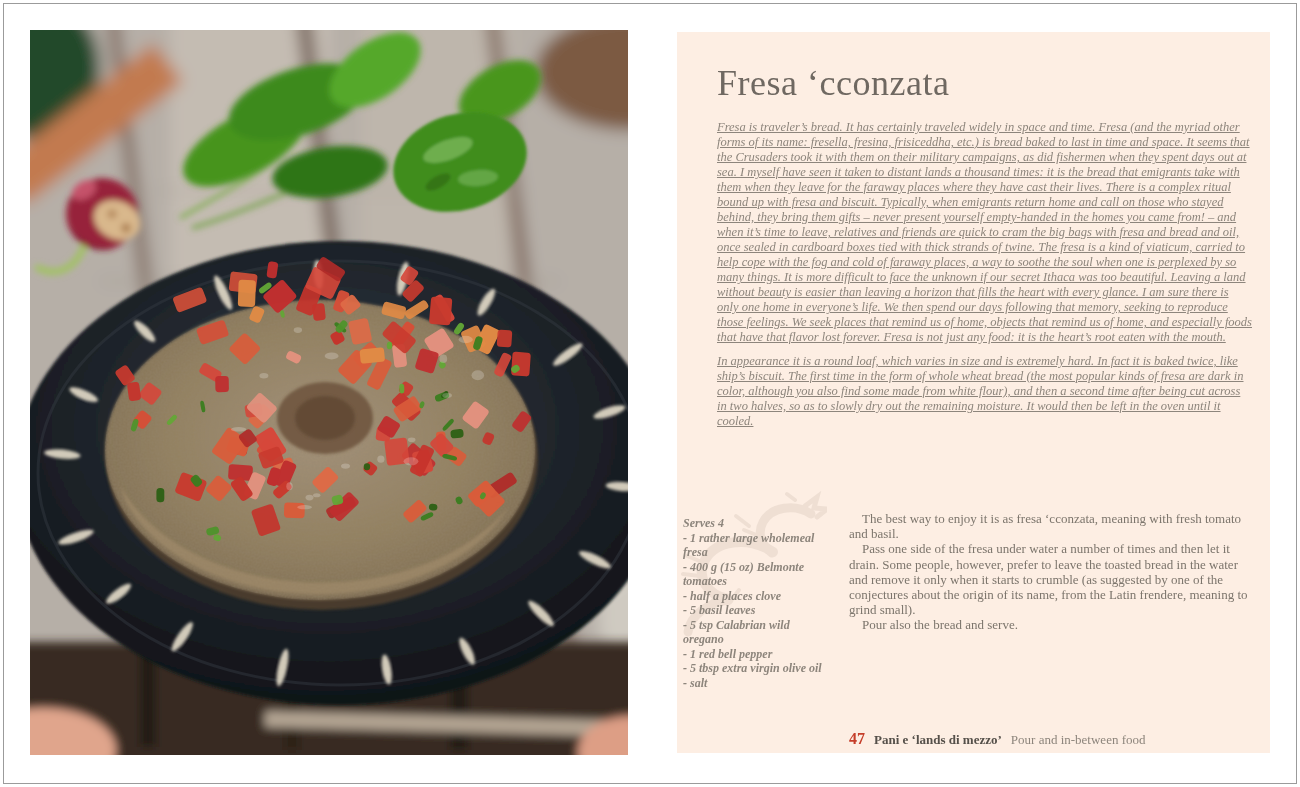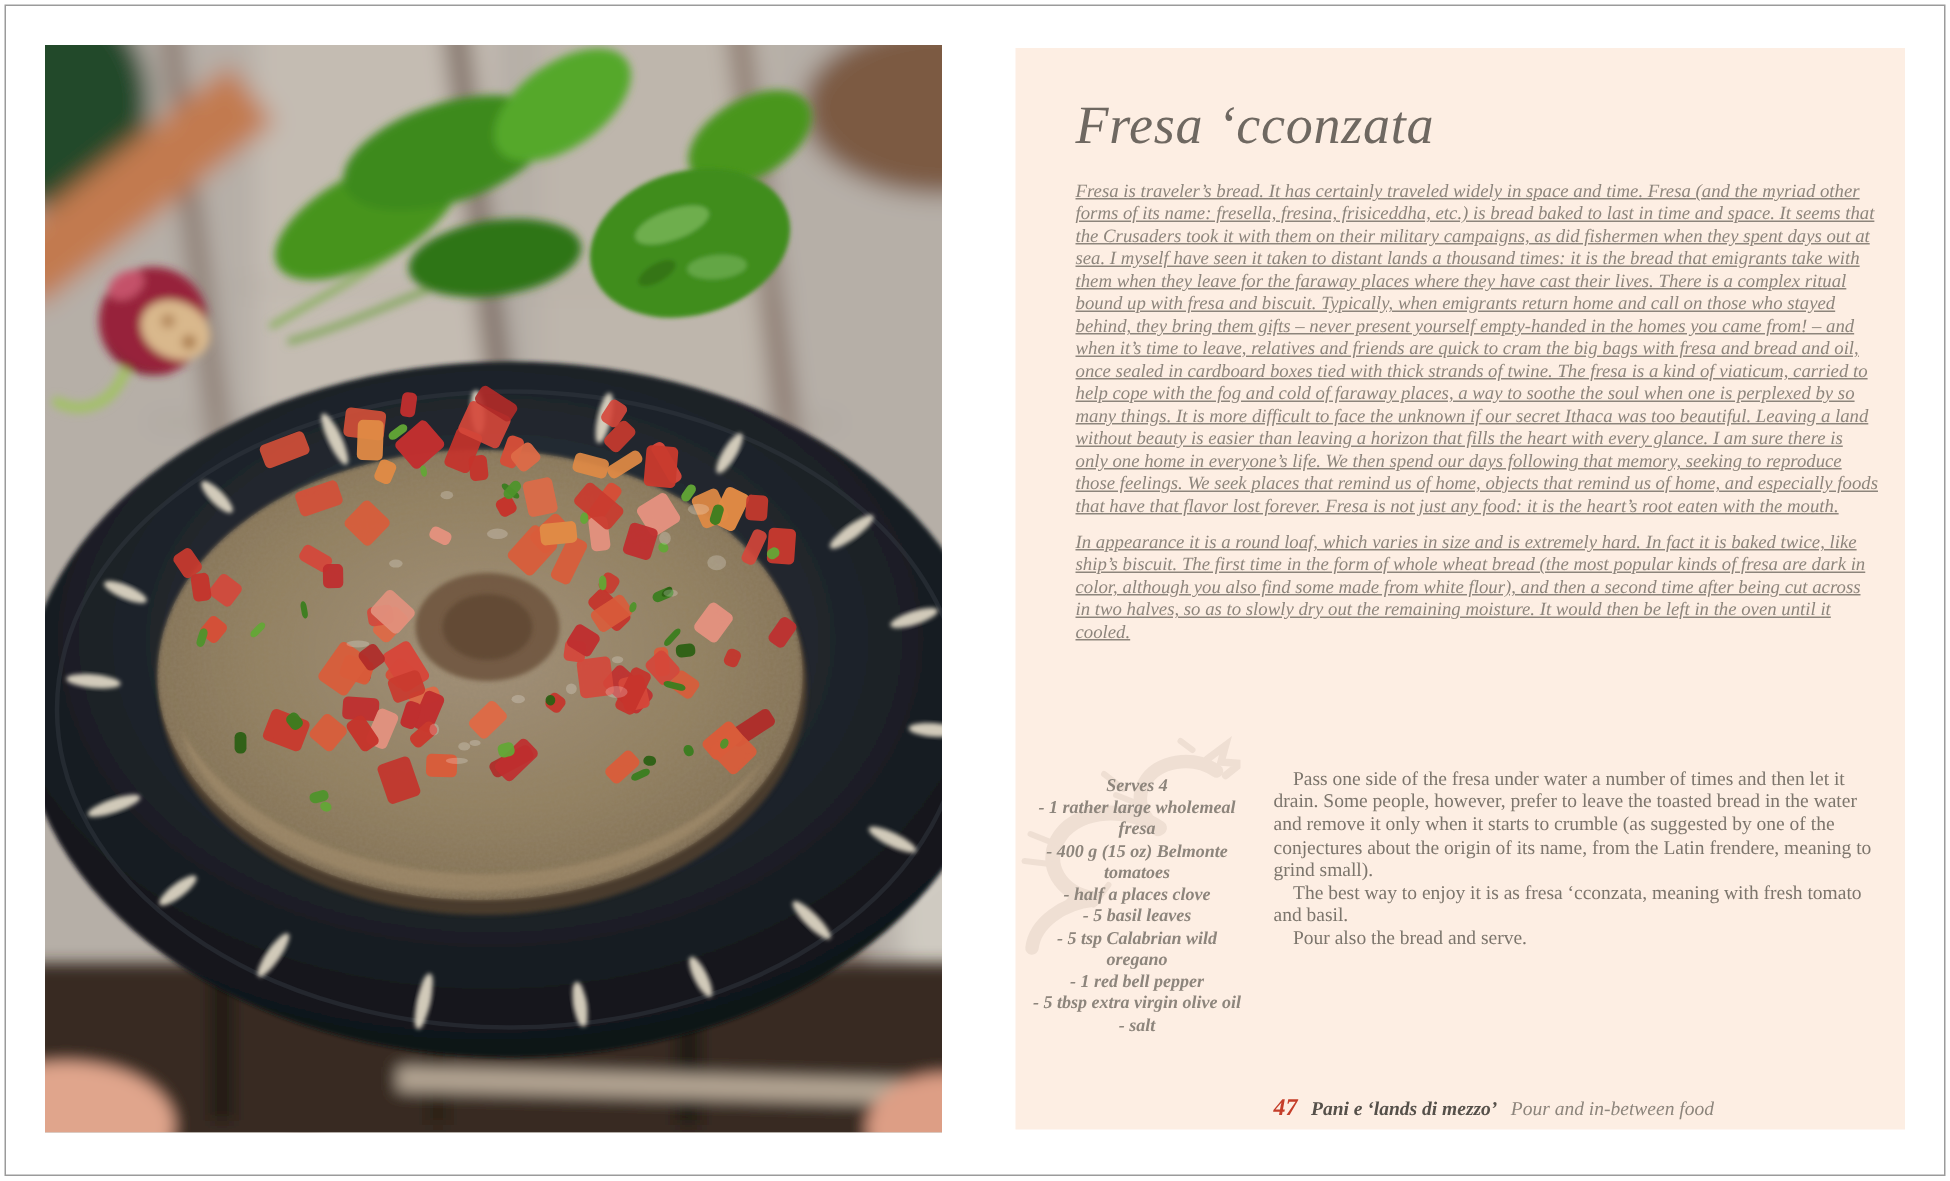--- a/index.html
+++ b/index.html
@@ -10,40 +10,40 @@
   .sheet-border{position:absolute;inset:3px;border:1px solid #9b9b9b;pointer-events:none}
 
   
   .photo{position:absolute;left:30px;top:30px;width:598px;height:725px;overflow:hidden;background:#b6afa7}
   .photo svg{display:block}
 
   
   .page{position:absolute;left:677px;top:32px;width:593px;height:721px;background:var(--page-bg,#fdeee3)}
   .title{
     position:absolute;left:40px;top:33px;margin:0;
-    font-size:36px;font-weight:normal;font-style:italic;
+    font-size:36px;font-weight:normal;
     color:var(--title-color,#6f6861);letter-spacing:.5px;line-height:1;
   }
   .intro{
     position:absolute;left:40px;top:88px;width:535px;
     font-style:italic;font-size:12.5px;line-height:15px;color:var(--body-text,#8d857c);text-decoration:underline;
   }
   .intro p{margin:0 0 9px 0}
   .ingredients{
-    position:absolute;left:6px;top:484px;width:150px;text-align:center;
+    position:absolute;left:6px;top:484px;width:150px;text-align:left;
     font-style:italic;font-weight:bold;font-size:12px;line-height:14.5px;color:var(--body-text,#8d857c);
   }
   .ingredients div{margin:0}
   .method{
     position:absolute;left:172px;top:479px;width:402px;
     font-size:13px;line-height:15.2px;color:var(--method-text,#7c756c);
   }
   .method p{margin:0;text-indent:13px}
   .footer{
-    position:absolute;left:172px;top:698px;display:flex;align-items:baseline;gap:9px;font-style:italic;
+    position:absolute;left:172px;top:698px;display:flex;align-items:baseline;gap:9px;
   }
   .footer .num{font-weight:bold;font-size:16px;color:var(--accent-red,#c53e2a)}
   .footer .sec{font-weight:bold;font-size:13px;color:var(--footer-dark,#55504a)}
   .footer .sub{font-size:13px;color:var(--body-text,#8d857c)}
   .dragon{position:absolute;left:0;top:458px;width:150px;height:172px;opacity:.6}
 </style>
 </head>
 <body>
 
 <div class="sheet-border"></div>
@@ -336,22 +336,22 @@
         <div>- half a places clove</div>
         <div>- 5 basil leaves</div>
         <div>- 5 tsp Calabrian wild oregano</div>
         <div>- 1 red bell pepper</div>
         <div>- 5 tbsp extra virgin olive oil</div>
         <div>- salt</div>
       </div>
   </div>
 
   <div class="method">
+      <p>The best way to enjoy it is as fresa ‘cconzata, meaning with fresh tomato and basil.</p>
       <p>Pass one side of the fresa under water a number of times and then let it drain. Some people, however, prefer to leave the toasted bread in the water and remove it only when it starts to crumble (as suggested by one of the conjectures about the origin of its name, from the Latin frendere, meaning to grind small).</p>
-      <p>The best way to enjoy it is as fresa ‘cconzata, meaning with fresh tomato and basil.</p>
       <p>Pour also the bread and serve.</p>
     </div>
 
   <div class="footer">
     <span class="num">47</span>
     <span class="sec">Pani e ‘lands di mezzo’</span>
     <span class="sub">Pour and in-between food</span>
   </div>
 
 </div>

